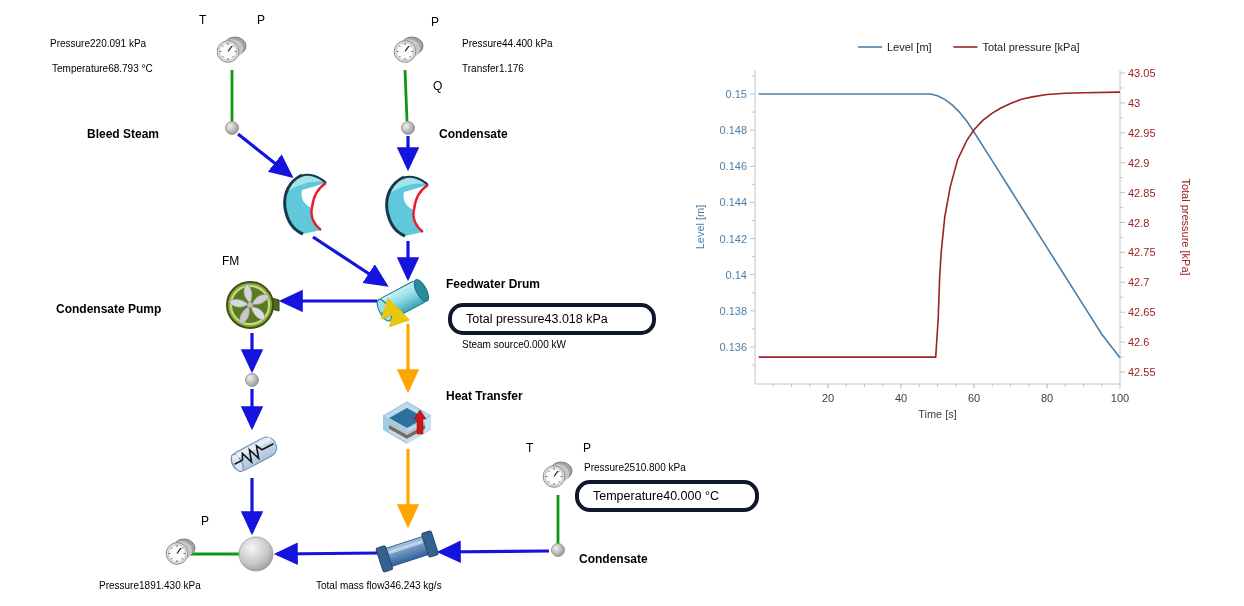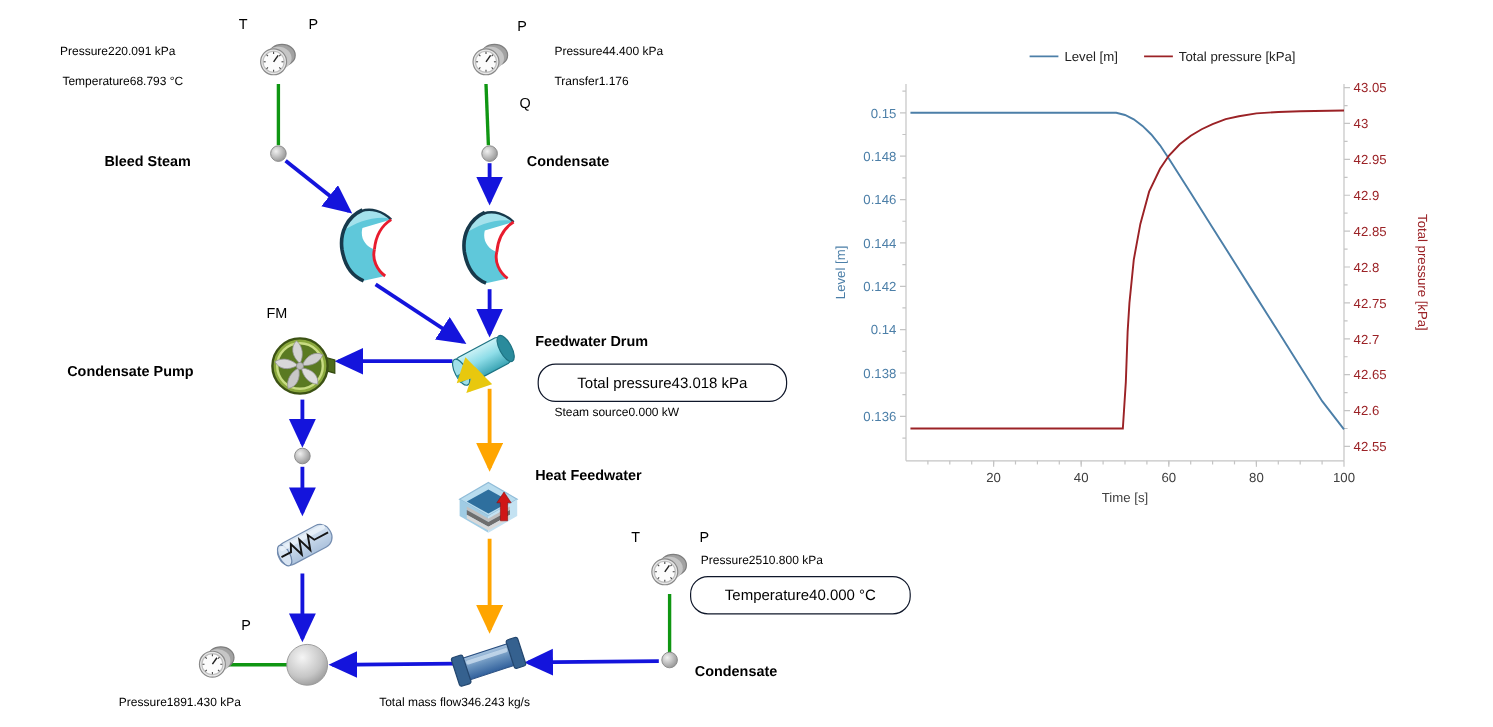--- a/index.html
+++ b/index.html
@@ -1,22 +1,22 @@
 <!DOCTYPE html>
 <html><head>
 <meta charset="utf-8">
 <style>
   html,body{margin:0;padding:0}
   body{width:1244px;height:606px;background:#fff;position:relative;overflow:hidden;
        font-family:"Liberation Sans",sans-serif;color:#000}
   .row{position:absolute;display:flex;justify-content:flex-start;font-size:10px;white-space:nowrap}
   .h{position:absolute;font-size:12px;font-weight:700;white-space:nowrap}
   .port{position:absolute;font-size:12px;white-space:nowrap}
-  .hlbox{position:absolute;border:1px solid #0f172a;border-radius:15px;box-sizing:border-box;
-         display:flex;justify-content:center;align-items:center;padding:0 14px;font-size:12.5px;white-space:nowrap;background:transparent}
+  .hlbox{position:absolute;border:4px solid #0f172a;border-radius:15px;box-sizing:border-box;
+         display:flex;justify-content:flex-start;align-items:center;padding:0 14px;font-size:12.5px;white-space:nowrap;background:transparent}
   #diagram{position:absolute;left:0;top:0}
   #chart-wrap{position:absolute;left:688px;top:30px;width:556px;height:400px}
   #chart-svg text{font-family:"Liberation Sans",sans-serif;font-size:11px}
 </style>
 </head>
 <body>
 
 <svg id="diagram" width="690" height="606" viewBox="0 0 690 606">
   <defs>
     <marker id="mB" markerWidth="9" markerHeight="9" refX="6.5" refY="3.5" orient="auto">
@@ -257,21 +257,21 @@
 <div class="h" style="left:446px;top:277px">Feedwater Drum</div>
 <div class="hlbox" style="left:448px;top:303px;width:208px;height:32px">
   <span>Total pressure</span>
   <span>43.018 kPa</span>
 </div>
 <div class="row" style="left:462px;top:339px;width:177px">
   <span>Steam source</span>
   <span>0.000 kW</span>
 </div>
 
-<div class="h" style="left:446px;top:389px">Heat Feedwater</div>
+<div class="h" style="left:446px;top:389px">Heat Transfer</div>
 
 <div class="port" style="left:526px;top:441px">T</div>
 <div class="port" style="left:583px;top:441px">P</div>
 <div class="row" style="left:584px;top:462px;width:166px">
   <span>Pressure</span>
   <span>2510.800 kPa</span>
 </div>
 <div class="hlbox" style="left:575px;top:480px;width:184px;height:32px">
   <span>Temperature</span>
   <span>40.000 °C</span>

